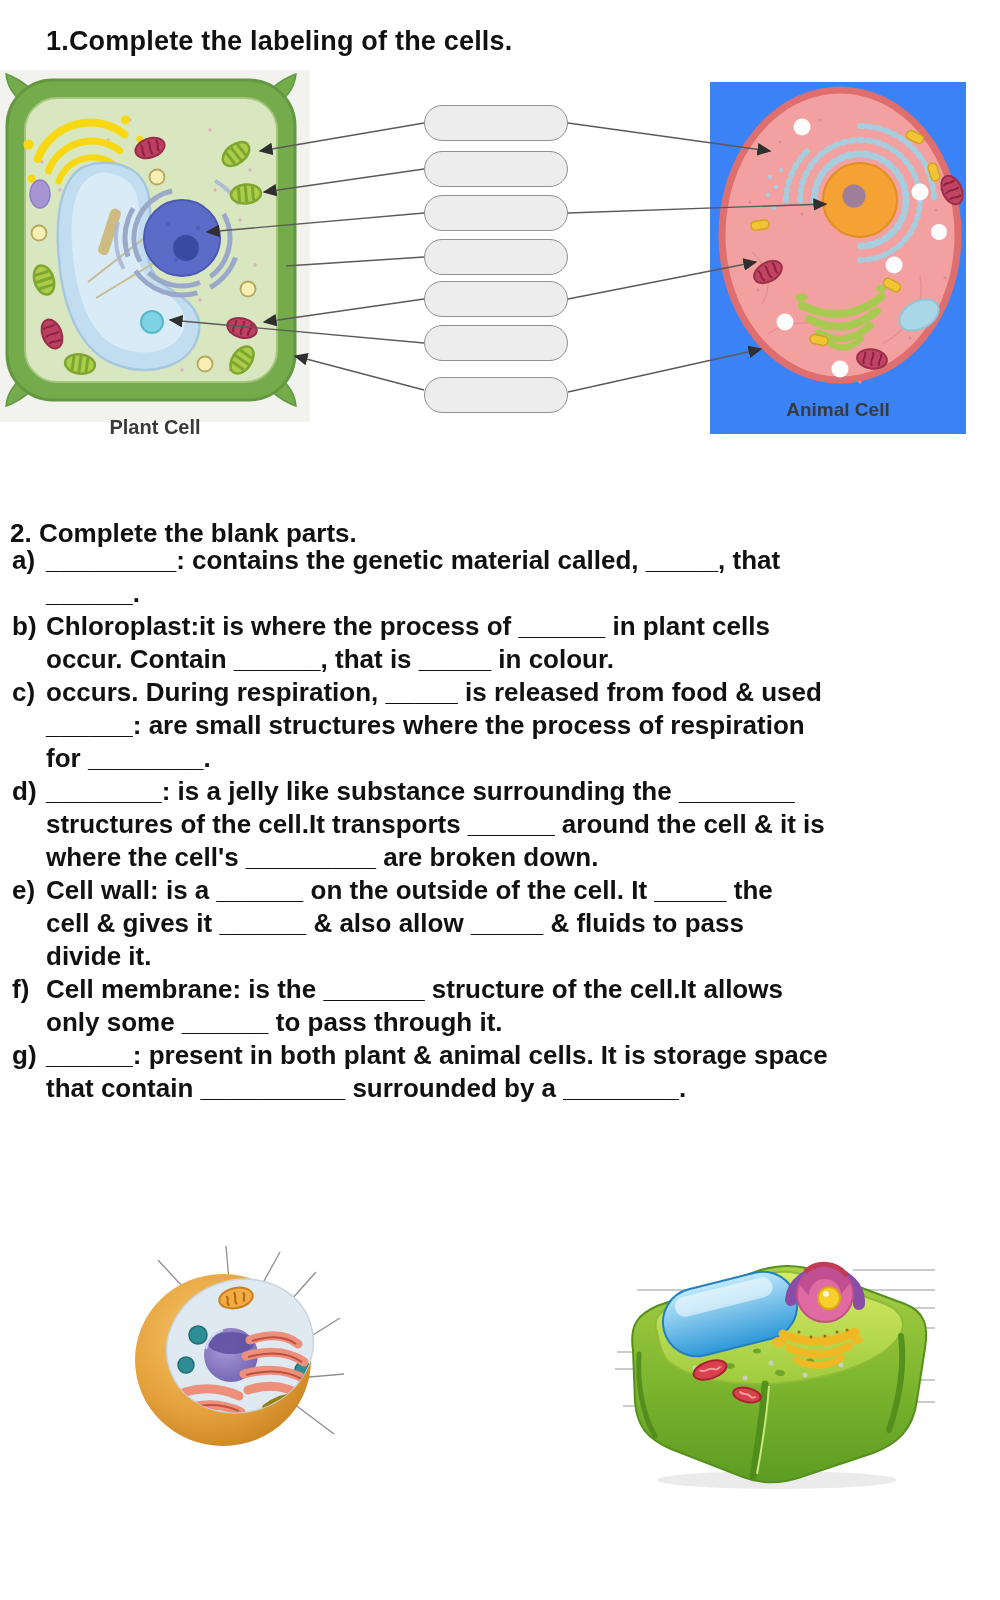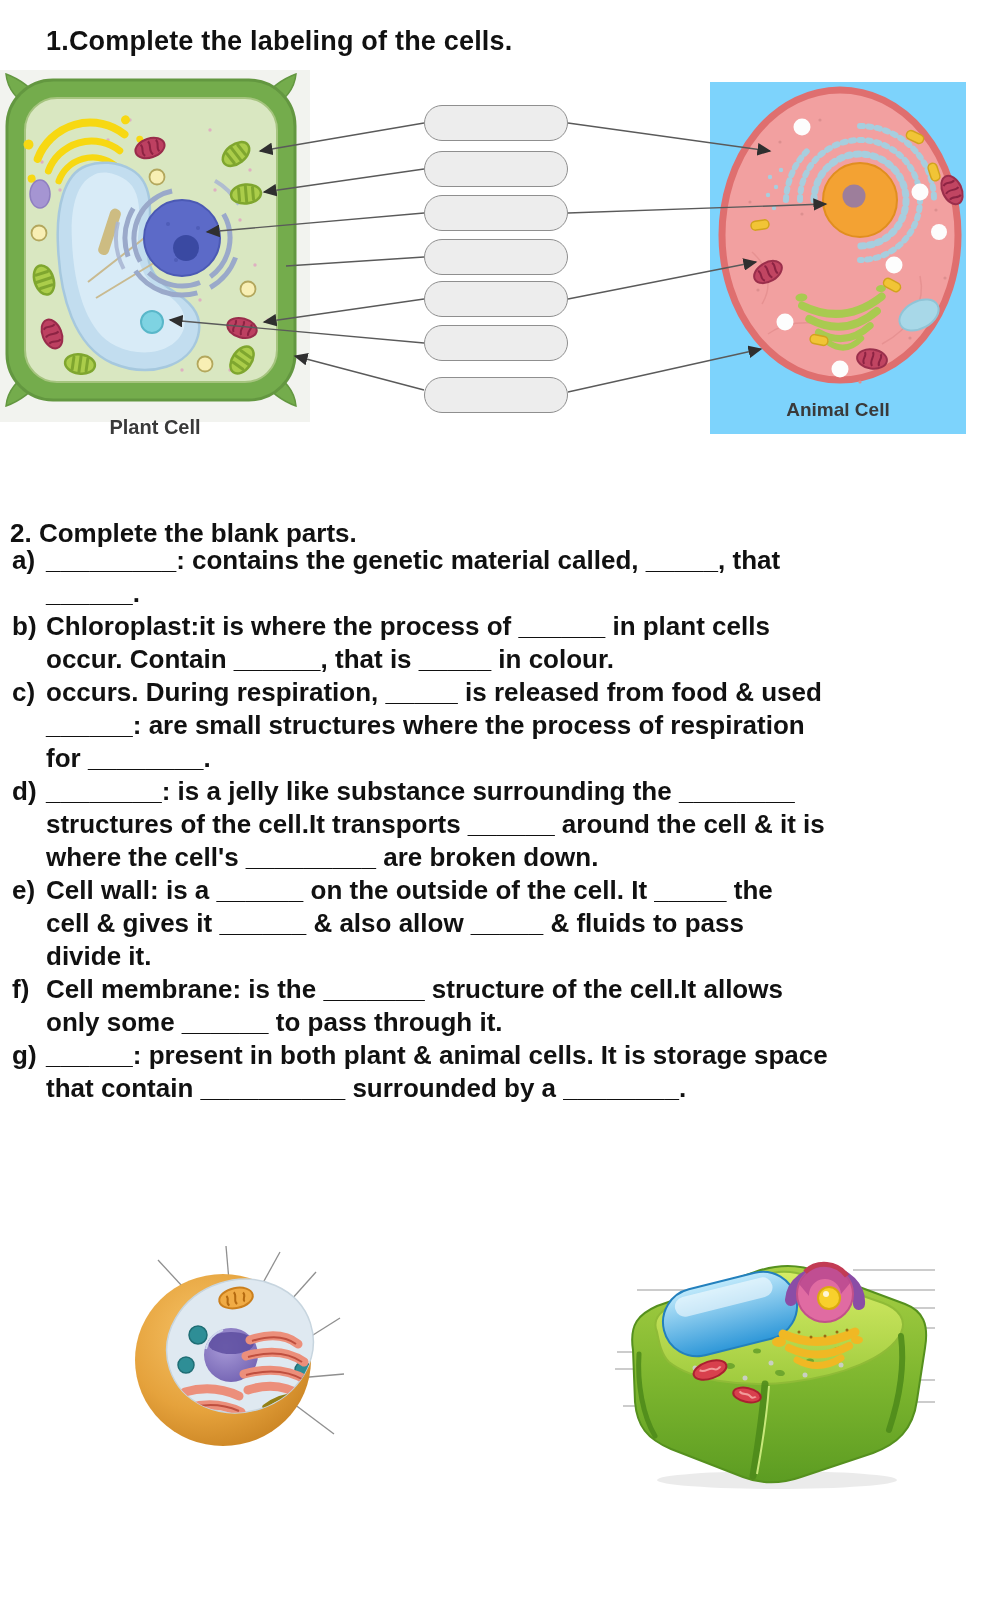--- a/index.html
+++ b/index.html
@@ -3,21 +3,21 @@
 <meta charset="utf-8">
 <style>
   html,body{margin:0;padding:0;background:#fff;}
   #page{position:relative;width:1000px;height:1600px;background:#ffffff;overflow:hidden;
         font-family:"Liberation Sans",sans-serif;color:#111;}
   .title1{position:absolute;left:0;top:8px;font-size:27px;font-weight:700;letter-spacing:.2px;margin-left:46px;}
   .title2{position:absolute;left:10px;top:496px;font-size:26px;font-weight:600;}
 
   .panel{position:absolute;}
   #plantPanel{left:0;top:70px;width:310px;height:352px;background:#f2f3ef;}
-  #animalPanel{left:710px;top:82px;width:256px;height:352px;background:#7dd3fc;}
+  #animalPanel{left:710px;top:82px;width:256px;height:352px;background:#3b82f6;}
   .caption{position:absolute;left:0;right:0;text-align:center;font-size:20px;font-weight:700;color:#3a3a3a;}
   #plantPanel .caption{top:346px;}
   #animalPanel .caption{top:317px;font-size:19px;}
 
   #connectors{position:absolute;left:0;top:70px;width:1000px;height:410px;pointer-events:none;z-index:5;}
 
   .abox{position:absolute;left:424px;width:144px;height:36px;background:#ededed;
         border:1.6px solid #8f8f8f;border-radius:18px;box-sizing:border-box;z-index:6;}
 
   #fillList{position:absolute;left:0;top:544px;width:985px;font-size:26px;line-height:33px;font-weight:600;}

